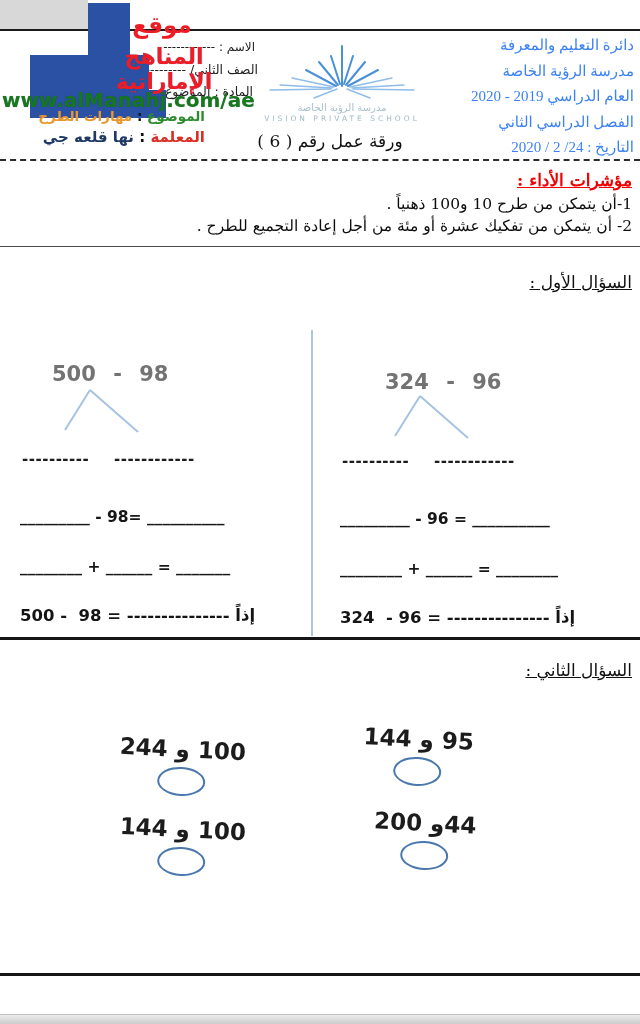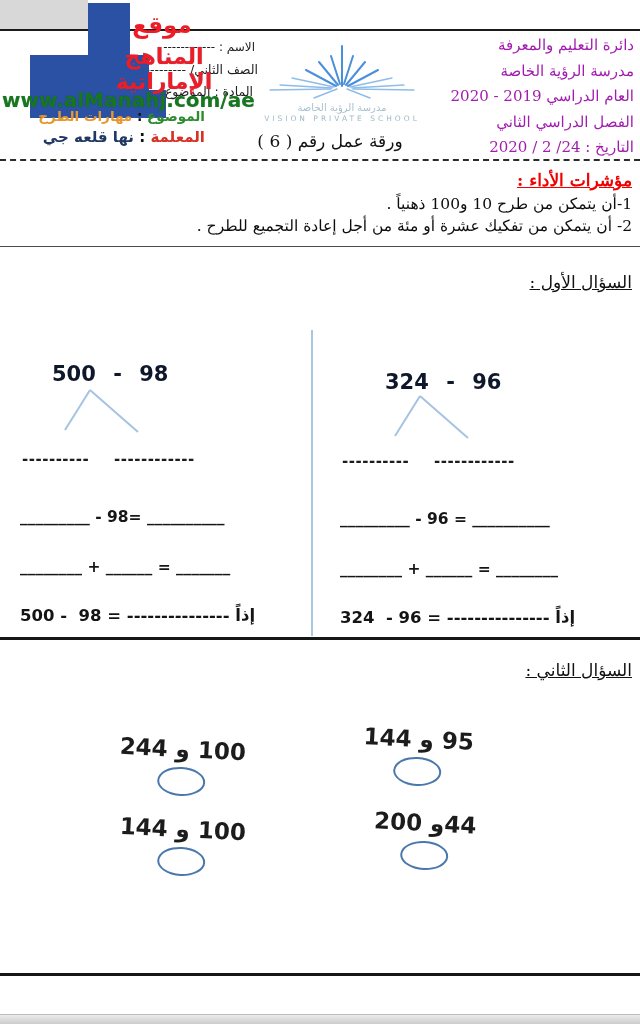--- a/index.html
+++ b/index.html
@@ -15,34 +15,34 @@
   .logo-rect{background:#2a51a3;z-index:3;}
   .site-word{left:118px;top:12px;width:88px;font-size:23px;font-weight:bold;color:#ee1c25;text-align:center;z-index:4;}
   .site-name{left:76px;top:44px;width:176px;font-size:22px;font-weight:bold;color:#ee1c25;text-align:center;z-index:4;
              text-shadow:0 0 1px rgba(42,81,163,.55);}
   .student-line{color:#222;z-index:2;white-space:nowrap;}
   .site-url{left:2px;top:88px;width:252px;font-size:20px;font-weight:bold;color:#17771c;z-index:4;white-space:nowrap;
             text-shadow:0 0 1px rgba(20,40,90,.4);}
   .field-line{white-space:nowrap;font-weight:bold;z-index:5;}
   .lbl-green{color:#2e8b2e;} .val-orange{color:#e8972e;}
   .lbl-red{color:#d93025;} .val-navy{color:#1f3864;}
-  .school-info{right:6px;top:33px;width:200px;font-size:15px;line-height:25.5px;color:#a21caf;}
+  .school-info{right:6px;top:33px;width:200px;font-size:15px;line-height:25.5px;color:#3b82f6;font-family:Liberation Serif, serif;}
   .logo-name-ar{left:252px;top:102px;width:180px;font-size:10px;color:#a9bfce;letter-spacing:1px;}
   .logo-name-en{left:252px;top:114px;width:180px;font-size:7.5px;color:#9db9c4;letter-spacing:3px;}
   .ws-title{left:246px;top:131px;width:168px;font-size:17px;color:#111;}
   .dashed-sep{left:0;top:159px;width:640px;border-top:2.5px dashed #2b2b2b;}
   
   .ind-head{right:8px;top:170px;font-size:17px;font-weight:bold;color:#f00000;text-decoration:underline;margin-left:31px;}
   .ind-item{right:8px;width:624px;font-size:15.5px;color:#0d0d0d;}
   .thin-line{left:0;top:246px;width:640px;border-top:1.5px solid #4a4a4a;}
   
   .q-head{font-size:17px;color:#111;text-decoration:underline;}
   .q1-instr{right:82px;top:328px;font-size:15.5px;font-weight:bold;}
   .col-divider{left:311px;top:330px;width:2px;height:306px;background:#aac7e4;}
-  .expr{font-size:21px;font-weight:bold;color:#0f172a;word-spacing:10px;white-space:pre;}
+  .expr{font-size:21px;font-weight:bold;color:#737373;word-spacing:10px;white-space:pre;}
   .dash-blank{font-size:15px;font-weight:bold;color:#1c1c1c;letter-spacing:.5px;white-space:pre;}
   .eq{font-size:15.5px;font-weight:bold;color:#161616;white-space:pre;direction:ltr;}
   .conclusion{font-size:16.5px;font-weight:bold;color:#141414;white-space:pre;direction:ltr;}
   .thick-line{left:0;width:640px;height:3px;background:#161616;}
   
   .q2-prompt{right:62px;top:698px;font-size:16.5px;font-weight:bold;white-space:nowrap;}
   .option{text-align:center;}
   .option .txt{font-size:23px;font-weight:600;color:#1c1c1c;white-space:pre;direction:rtl;}
   .oval{width:44px;height:25px;border:2px solid #4a78ad;border-radius:50%;margin:5px auto 0 auto;}
   .rot3{transform:rotate(3deg);}

